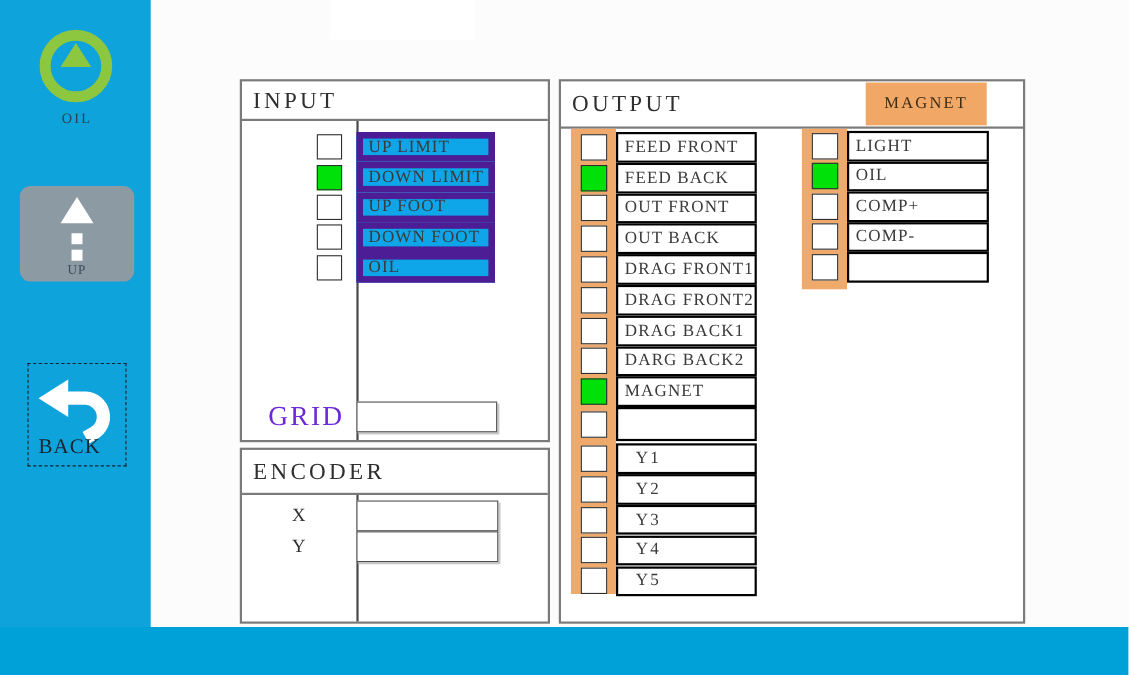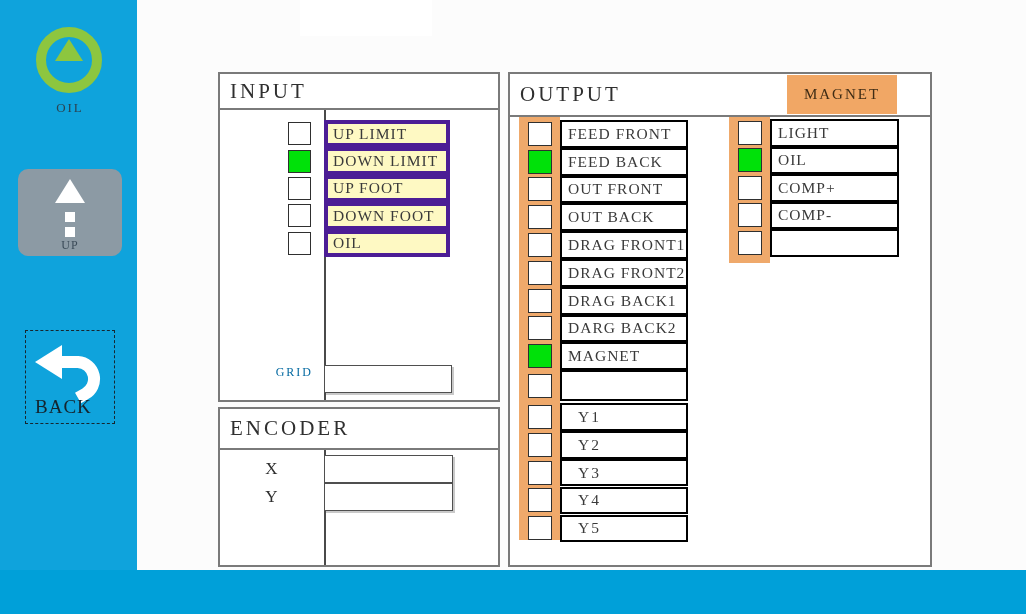--- a/index.html
+++ b/index.html
@@ -44,26 +44,26 @@
   .panel-output  .panel-header { height:43px; }
   .panel-output  .panel-body   { height:448px; }
 
   
   .in-rows { position:absolute; left:0; top:10px; right:0; }
   .in-row { display:flex; align-items:center; height:27.4px; }
   .in-row .spacer { width:68px; }
   .cb { width:23px; height:23px; background:#ffffff; border:1.5px solid #2f2f2f; }
   .cb.on { background:#00e109; }
   .in-row .label-cell { margin-left:13px; width:126px; height:100%;
-                        border:4px solid #4c1d95; background:#fef9c3;
+                        border:6px solid #4c1d95; background:#0ea5e9;
                         font-size:15.5px; letter-spacing:1px; color:#3a3a3a;
                         display:flex; align-items:center; padding-left:5px; }
 
   .grid-label { position:absolute; left:0; top:255px; width:100px; text-align:right;
-                padding-right:7px; font-size:12px; letter-spacing:2px; color:#0369a1; }
+                padding-right:7px; font-size:25px; letter-spacing:2px; color:#6d28d9; }
   .value-box { position:absolute; background:#fff; border:1px solid #4f4f4f;
                box-shadow:2px 2px 0 #c9c9c9; font-size:15px; padding:4px 6px; color:#2f2f2f; }
   .grid-box { left:104px; top:255px; width:128px; height:28px; }
 
   
   .enc-label { position:absolute; left:0; width:104px; text-align:center;
                font-size:17px; letter-spacing:1px; color:#2f2f2f; }
   .enc-x-label { top:9px; } .enc-y-label { top:37px; }
   .enc-x-box { left:104px; top:5px;  width:129px; height:28px; }
   .enc-y-box { left:104px; top:33px; width:129px; height:28px; }

